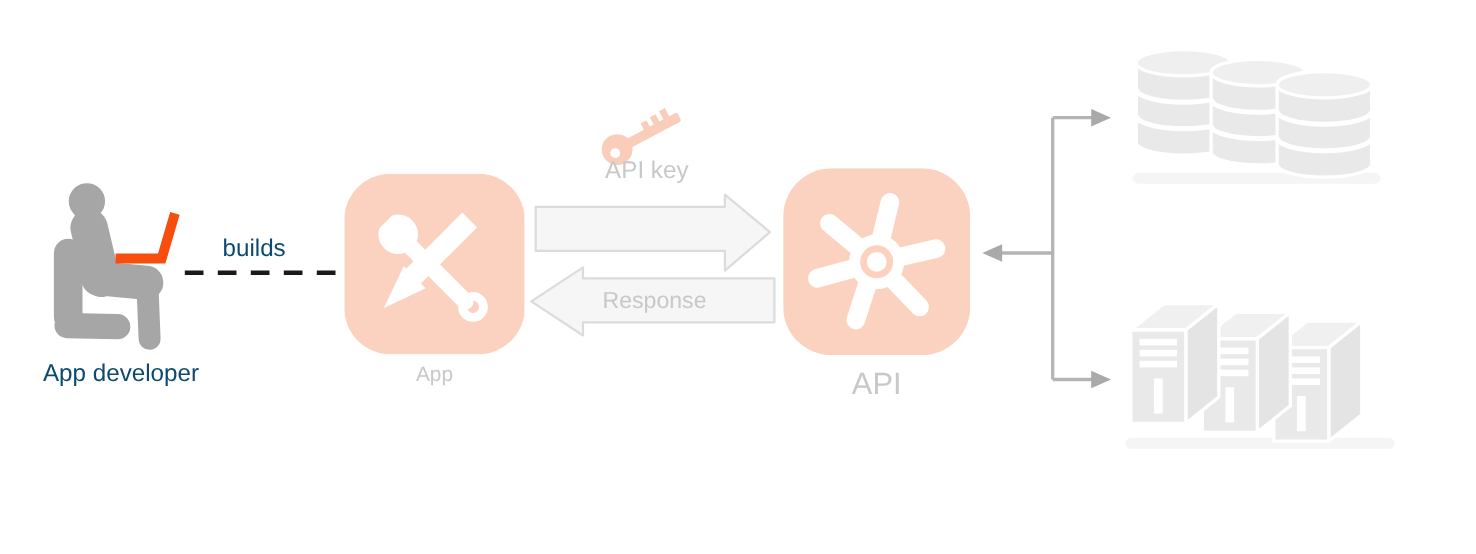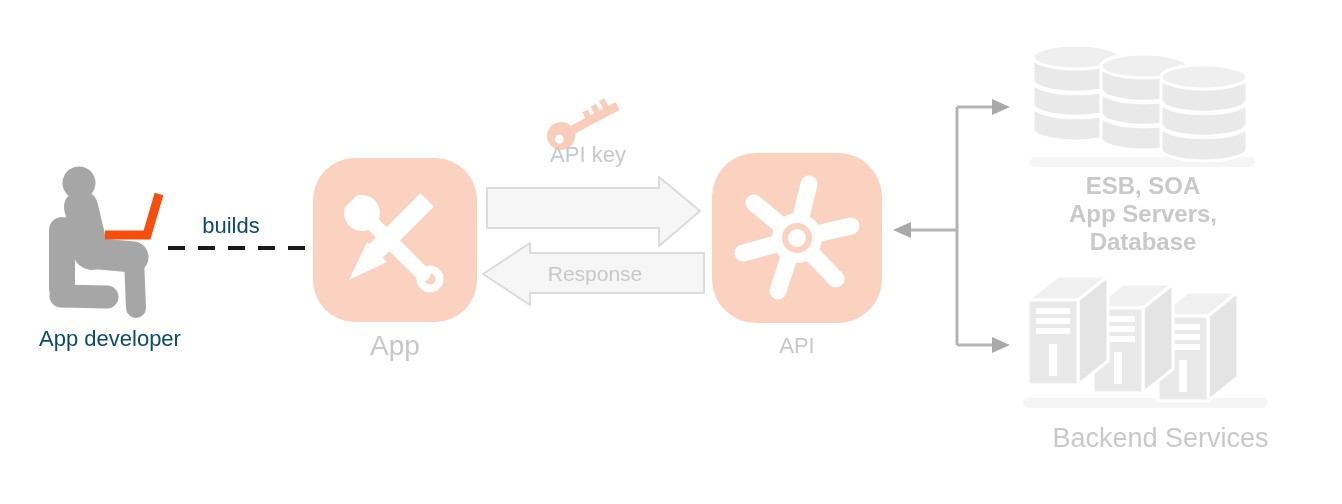--- a/index.html
+++ b/index.html
@@ -55,21 +55,21 @@
 
     <circle cx="49" cy="55" r="18" fill="#ffffff"></circle>
     <g transform="rotate(45 32 38)">
       <rect x="24" y="18" width="16" height="40" rx="4" fill="#fbd2bf"></rect>
     </g>
 
     <path d="M 56 62 L 110 116" stroke="#ffffff" stroke-width="15" stroke-linecap="round" fill="none"></path>
 
     <circle cx="117" cy="121" r="9.5" fill="none" stroke="#ffffff" stroke-width="8"></circle>
   </svg>
-  <div class="abs label muted" style="left:313px;top:330px;width:164px;font-size:28px;">App</div>
+  <div class="abs label muted" style="left:313px;top:330px;width:164px;font-size:19px;">App</div>
 
   <svg class="abs" style="left:543px;top:92px;" width="100" height="62" viewBox="0 0 100 62">
     <g transform="translate(18,44) rotate(-28)">
       <circle cx="0" cy="0" r="14" fill="#f9cdb9"></circle>
       <rect x="10" y="-4.5" width="54" height="9" rx="2" fill="#f9cdb9"></rect>
       <rect x="30" y="-11" width="6" height="8" fill="#f9cdb9"></rect>
       <rect x="40" y="-12" width="6" height="9" fill="#f9cdb9"></rect>
       <rect x="50" y="-13" width="6" height="10" fill="#f9cdb9"></rect>
       <circle cx="-3" cy="2" r="4.5" fill="#ffffff"></circle>
     </g>
@@ -91,21 +91,21 @@
       <line x1="88" y1="68" x2="97" y2="31"></line>
       <line x1="71" y1="74" x2="42" y2="50"></line>
       <line x1="68" y1="90" x2="31" y2="100"></line>
       <line x1="78" y1="101" x2="66" y2="138"></line>
       <line x1="97" y1="98" x2="124" y2="126"></line>
       <line x1="100" y1="82" x2="139" y2="73"></line>
     </g>
     <circle cx="85" cy="85" r="25" fill="#ffffff"></circle>
     <circle cx="85" cy="85" r="12" fill="#ffffff" stroke="#fbd2bf" stroke-width="6"></circle>
   </svg>
-  <div class="abs label muted" style="left:712px;top:333px;width:170px;font-size:22px;">API</div>
+  <div class="abs label muted" style="left:712px;top:333px;width:170px;font-size:28px;">API</div>
 
   <svg class="abs" style="left:880px;top:95px;" width="140" height="265" viewBox="0 0 140 265">
     <g stroke="#b4b4b4" stroke-width="3" fill="none">
       <line x1="77" y1="12" x2="77" y2="250"></line>
       <line x1="77" y1="12" x2="113" y2="12"></line>
       <line x1="77" y1="135" x2="30" y2="135"></line>
       <line x1="77" y1="250" x2="113" y2="250"></line>
     </g>
     <polygon points="112,4 130,12 112,20" fill="#a9a9a9"></polygon>
     <polygon points="31,127 13,135 31,143" fill="#a9a9a9"></polygon>
@@ -129,25 +129,20 @@
       <ellipse cx="129" cy="31" rx="43" ry="12" fill="#efefef" stroke="#ffffff" stroke-width="3"></ellipse>
     </g>
 
     <g>
       <path d="M 146 42 A 43 12 0 0 1 232 42 L 232 114 A 43 12 0 0 1 146 114 Z" fill="#e9e9e9" stroke="#ffffff" stroke-width="3"></path>
       <path d="M 146 66 A 43 12 0 0 0 232 66" fill="none" stroke="#ffffff" stroke-width="4.5"></path>
       <path d="M 146 90 A 43 12 0 0 0 232 90" fill="none" stroke="#ffffff" stroke-width="4.5"></path>
       <ellipse cx="189" cy="42" rx="43" ry="12" fill="#efefef" stroke="#ffffff" stroke-width="3"></ellipse>
     </g>
   </svg>
-  <div class="abs muted2" style="left:1023px;top:172px;width:240px;font-size:24px;font-weight:bold;text-align:center;line-height:28px;">
-    <div>ESB, SOA</div>
-    <div>App Servers,</div>
-    <div>Database</div>
-  </div>
 
   <svg class="abs" style="left:1015px;top:270px;" width="260" height="145" viewBox="0 0 260 145">
     <rect x="8" y="128" width="245" height="10" rx="5" fill="#f5f5f5"></rect>
 
     <g stroke="#ffffff" stroke-width="3" stroke-linejoin="round">
       <polygon points="143,46 193,46 223,22 173,22" fill="#f0f0f0"></polygon>
       <polygon points="193,46 223,22 223,107 193,131" fill="#e4e4e4"></polygon>
       <rect x="143" y="46" width="50" height="85" fill="#e9e9e9"></rect>
     </g>
     <g fill="#ffffff">
@@ -174,15 +169,14 @@
       <polygon points="63,30 93,6 93,91 63,115" fill="#e4e4e4"></polygon>
       <rect x="13" y="30" width="50" height="85" fill="#e9e9e9"></rect>
     </g>
     <g fill="#ffffff">
       <rect x="21" y="38" width="34" height="6"></rect>
         <rect x="21" y="48" width="34" height="6"></rect>
         <rect x="21" y="58" width="34" height="6"></rect>
       <rect x="34" y="74" width="8" height="32"></rect>
     </g>
   </svg>
-  <div class="abs label muted2" style="left:1018px;top:423px;width:285px;font-size:27px;">Backend Services</div>
 
 </div>
 
 </body></html>

